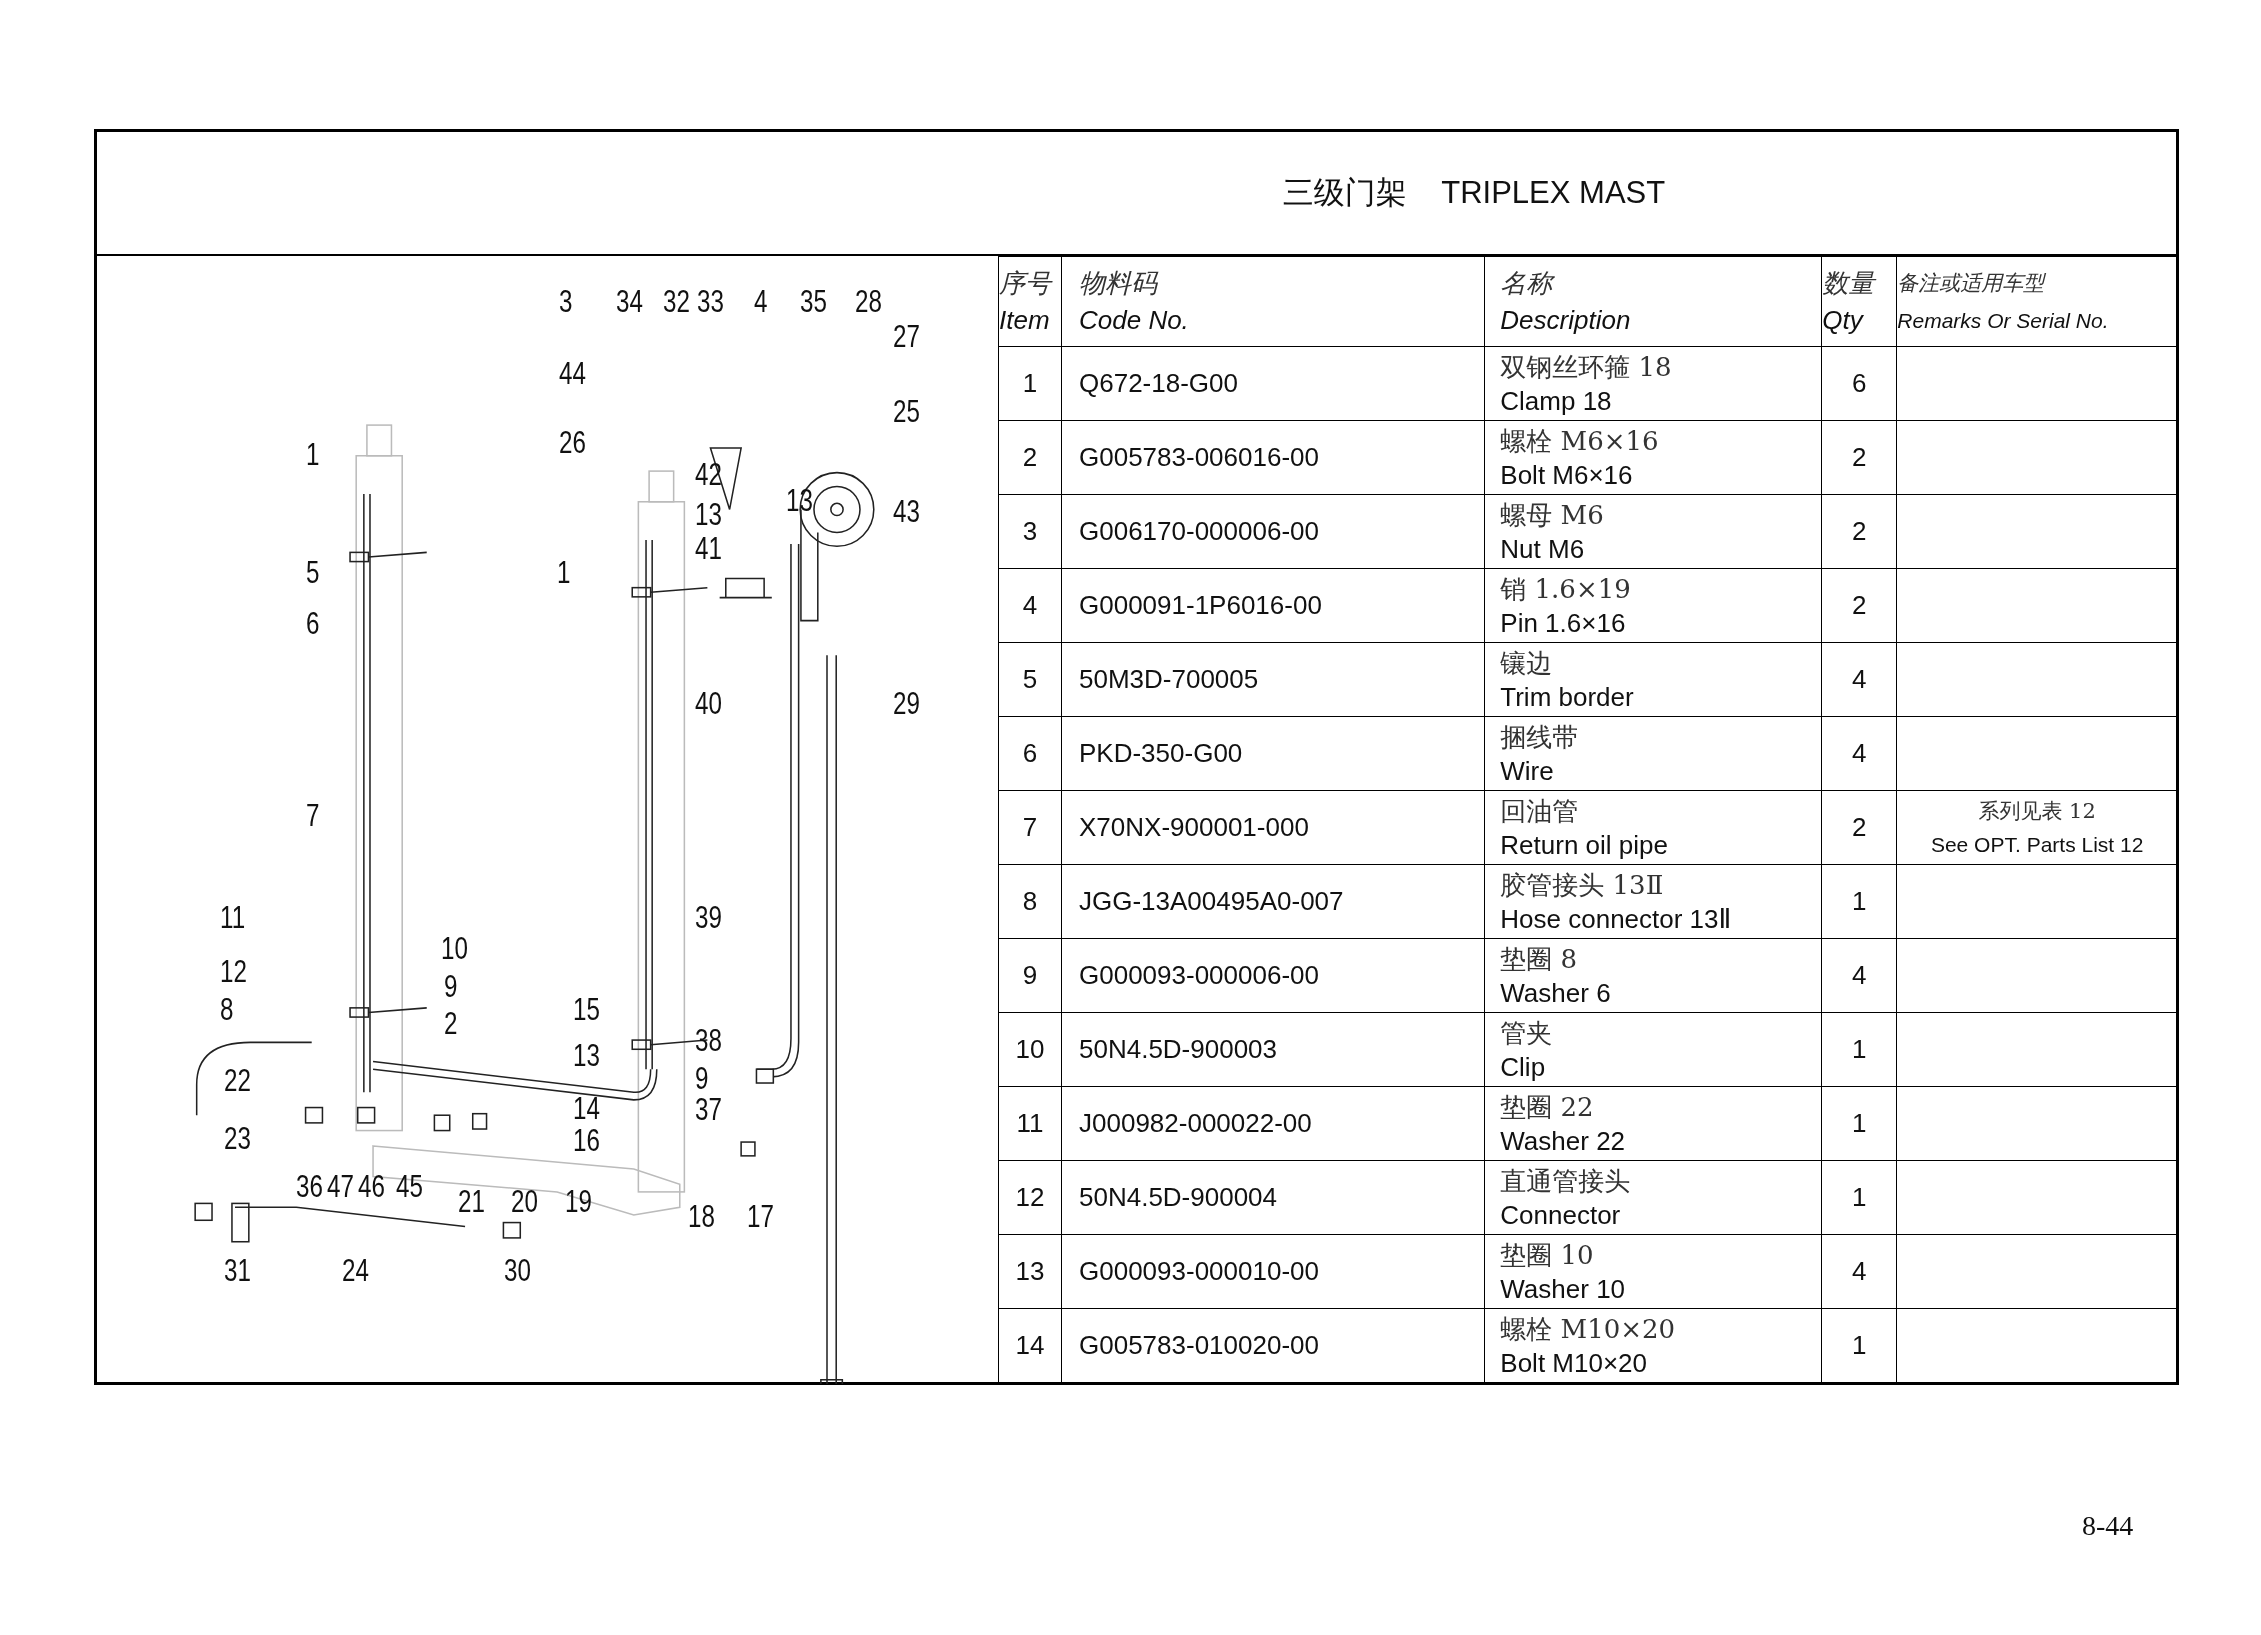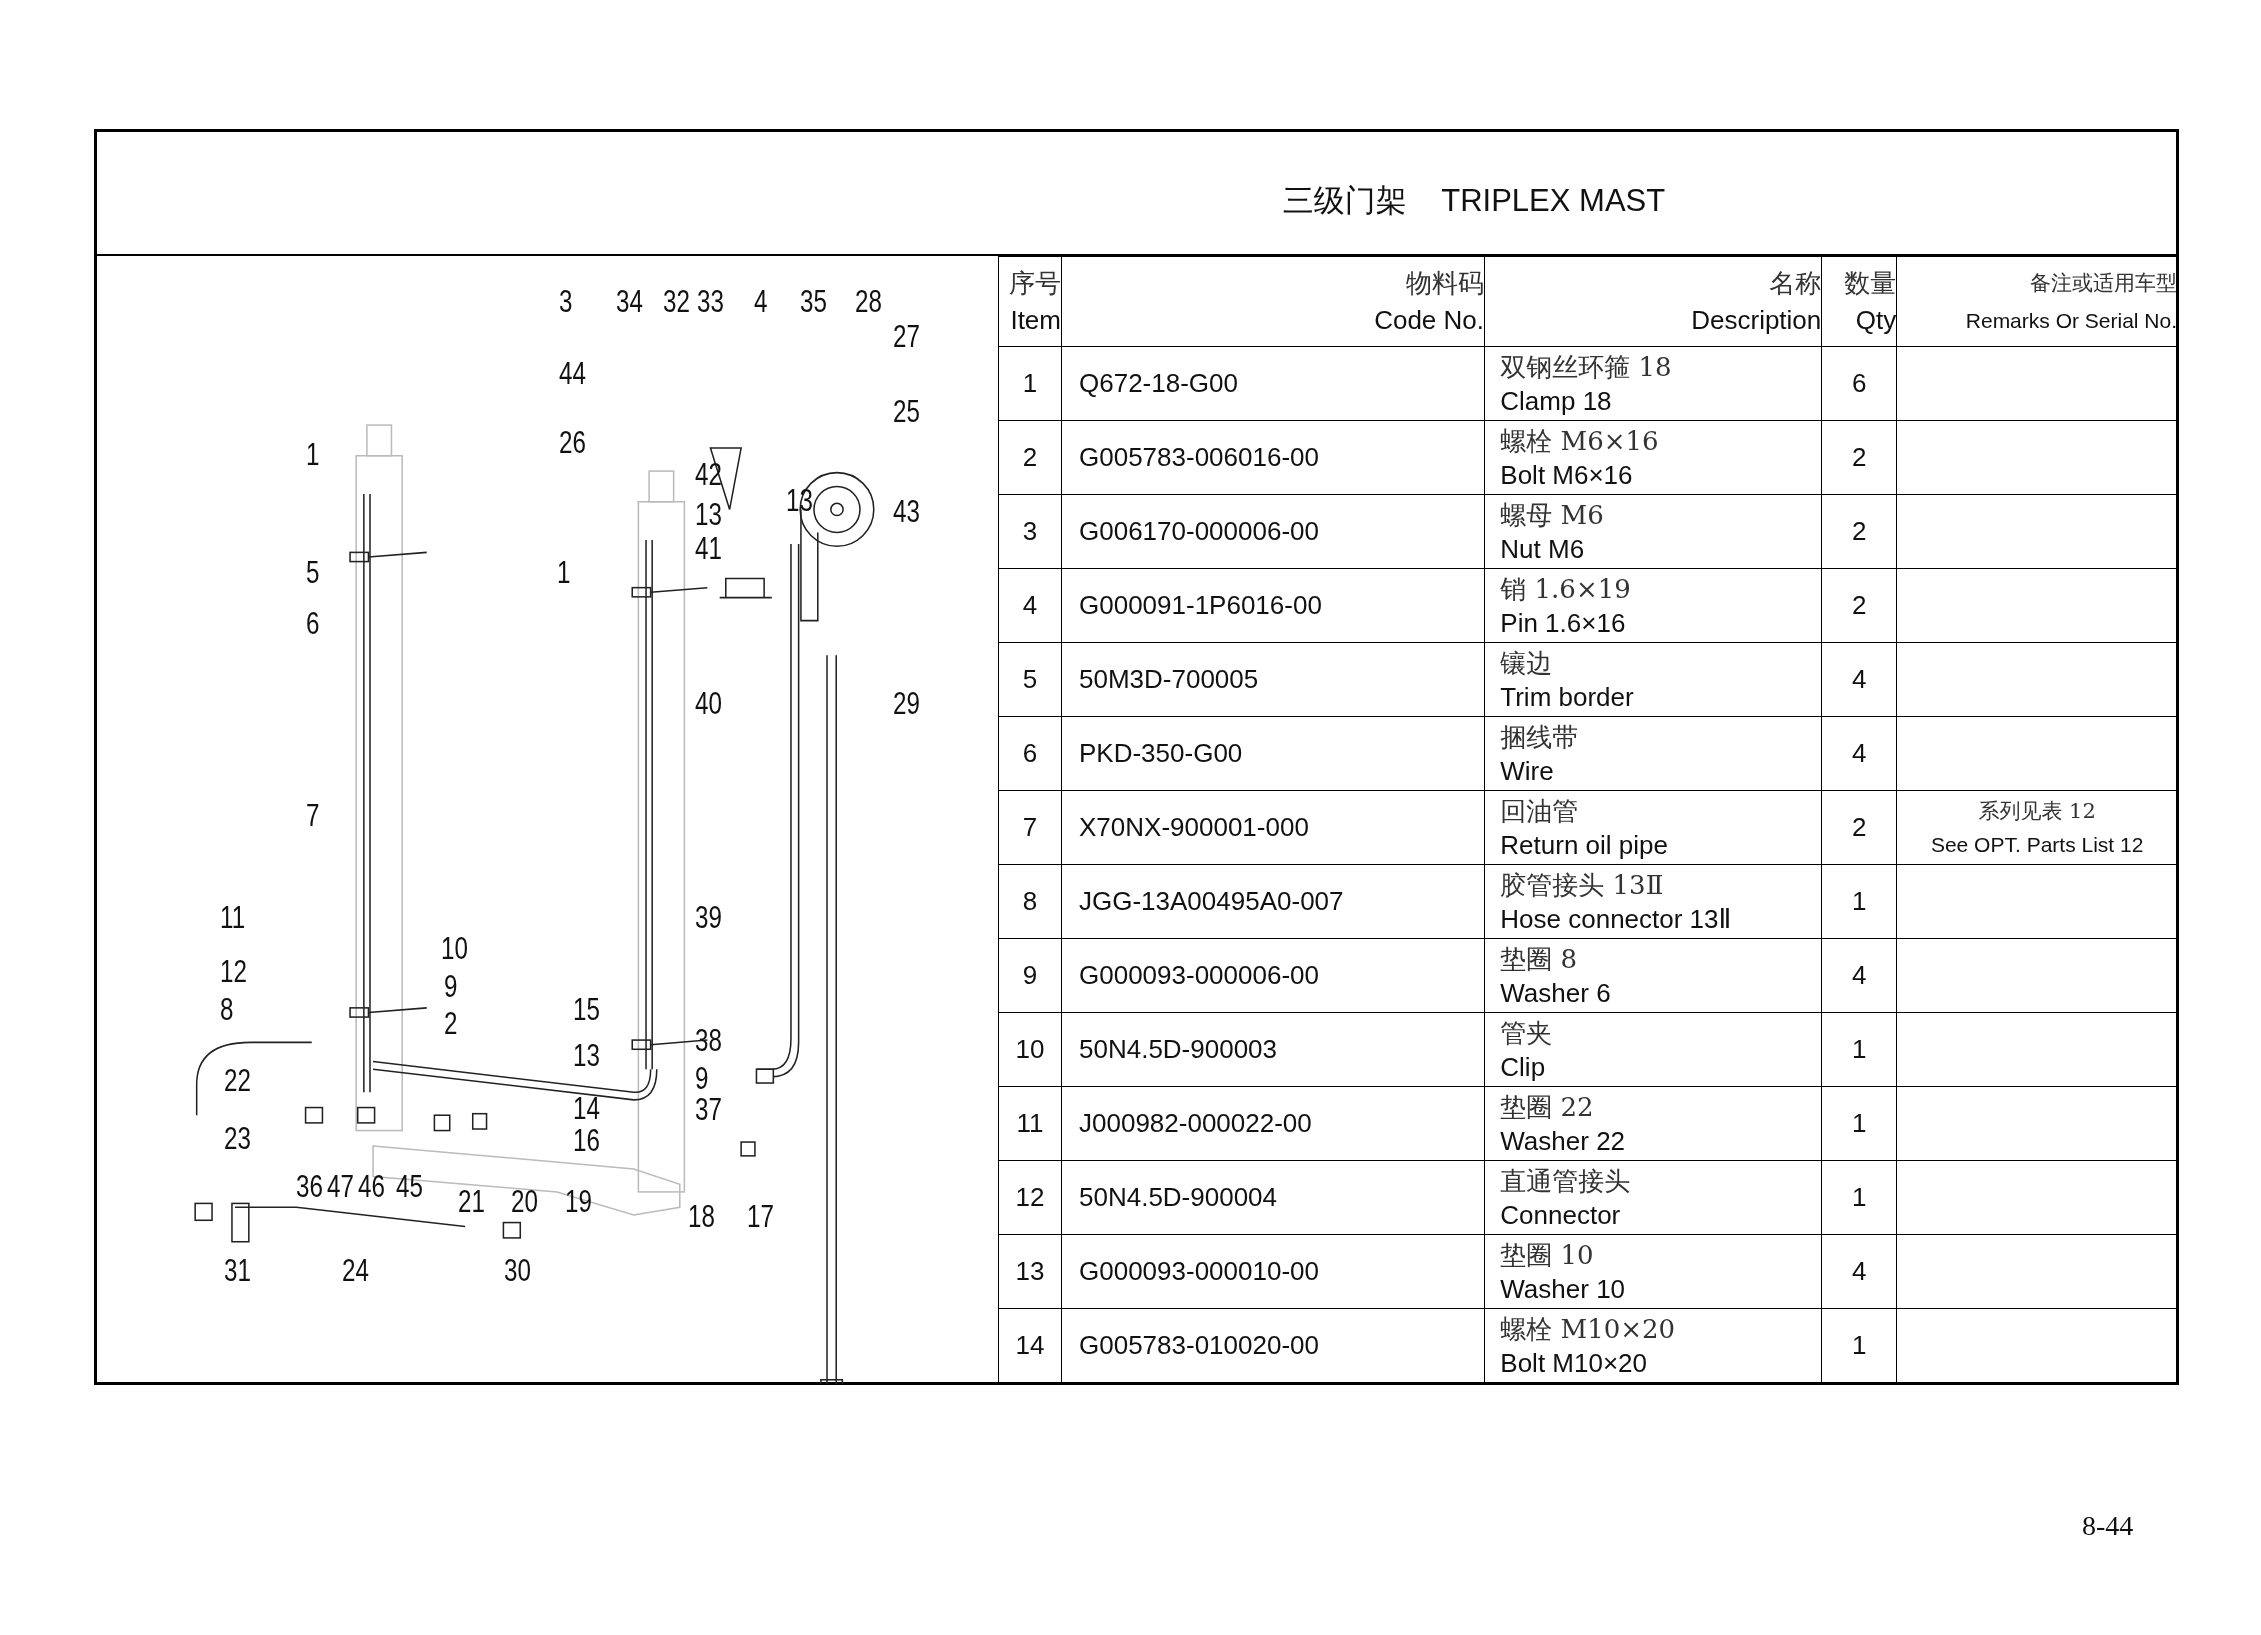--- a/index.html
+++ b/index.html
@@ -8,29 +8,29 @@
   .frame { position:absolute; left:94px; top:129px; width:2085px; height:1256px;
            border:3.8px solid #000; box-sizing:border-box; }
   .title-row { position:absolute; left:0; top:0; width:100%; height:124px;
                border-bottom:2.3px solid #000; box-sizing:border-box; }
   .title-left { position:absolute; left:0; top:0; width:681px; height:100%;
                 border-right:2.3px solid #000; box-sizing:border-box; }
   .title-cn { position:absolute; left:21.5px; top:17px; font-size:31px; font-weight:bold; white-space:pre; }
   .title-en { position:absolute; left:21.5px; top:67px; font-size:31px; font-weight:bold; white-space:pre; }
   .title-right { position:absolute; left:681px; top:0; right:6px; height:100%;
                  display:flex; align-items:center; justify-content:center;
-                 font-size:31px; white-space:pre;margin-top:8px; }
+                 font-size:31px; white-space:pre; }
   .diagram { position:absolute; left:0; top:124px; width:901px; bottom:0; }
   .diagram svg { position:absolute; left:0; top:0; }
   .callout { position:absolute; font-size:31px; font-family:"Liberation Sans", sans-serif;
              transform:scaleX(0.78); transform-origin:left top; color:#111; }
   table.parts { position:absolute; left:901px; top:124px; width:1180px;
                 border-collapse:collapse; table-layout:fixed; }
   table.parts td, table.parts th { border:1.5px solid #000; padding:0; font-weight:normal; vertical-align:middle; }
-  table.parts th { height:89px; font-size:26px; line-height:37px; text-align:right; }
+  table.parts th { height:89px; font-size:26px; line-height:37px; text-align:left;font-style:italic; }
   table.parts td { height:73px; font-size:26px; }
   .c-item { width:62px; text-align:center; }
   .c-code { width:405px; padding-left:17px !important; }
   .c-desc { width:321px; padding-left:15.3px !important; line-height:34px; }
   .c-qty  { width:74px; text-align:center; }
   .c-rem  { text-align:center; font-size:21px !important; line-height:34px; }
   .cn { font-family:"DejaVu Serif", serif; color:#333; }
   .page-num { position:absolute; left:2082px; top:1510px; font-size:28px;
               font-family:"Liberation Serif", serif; }
 </style>

